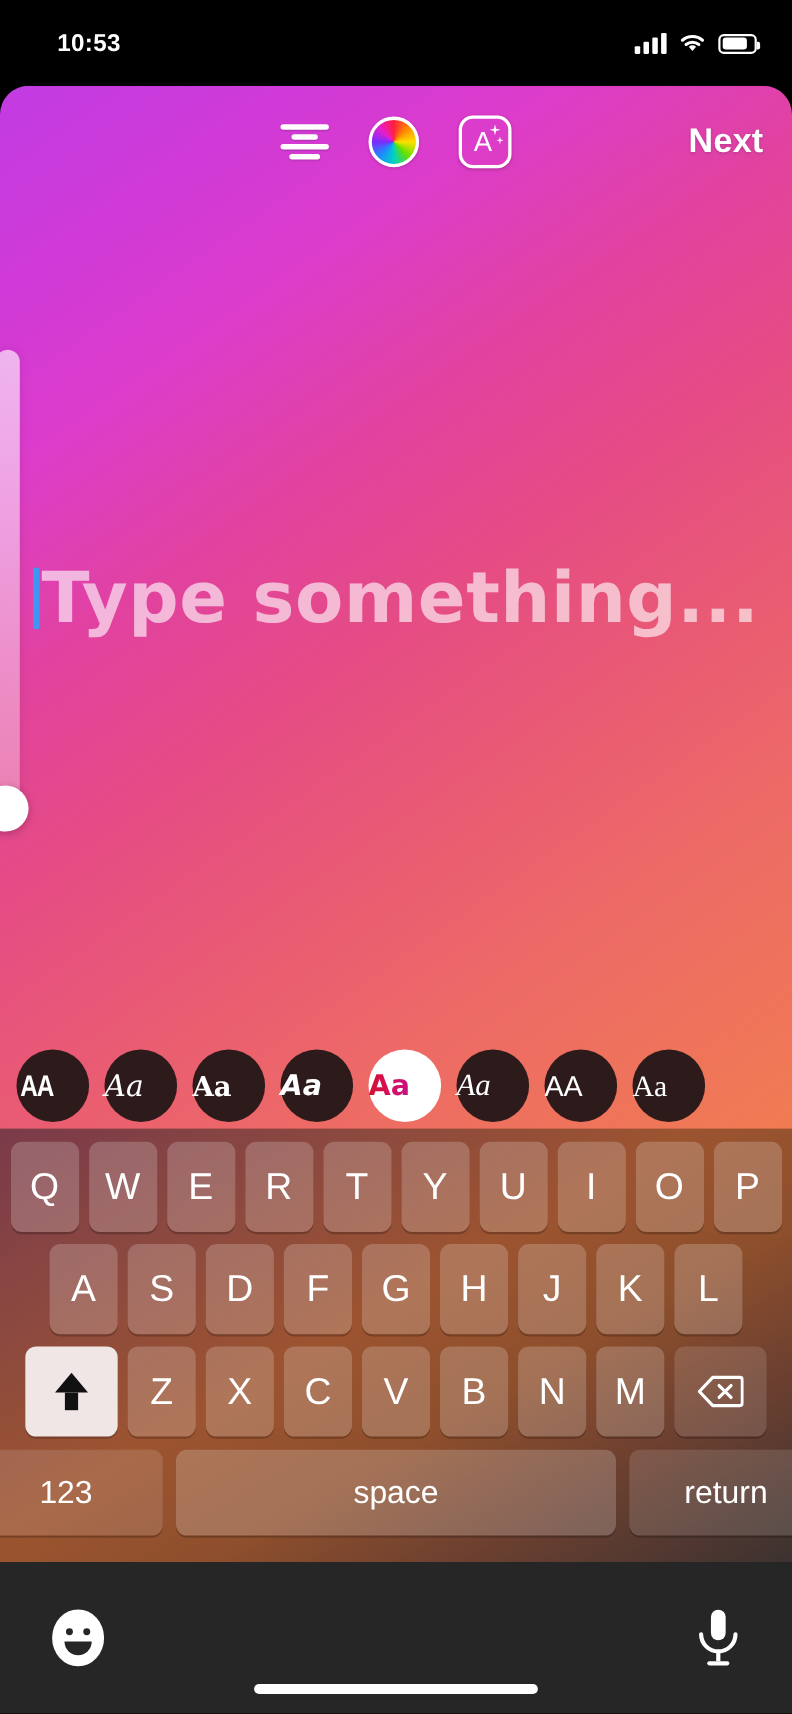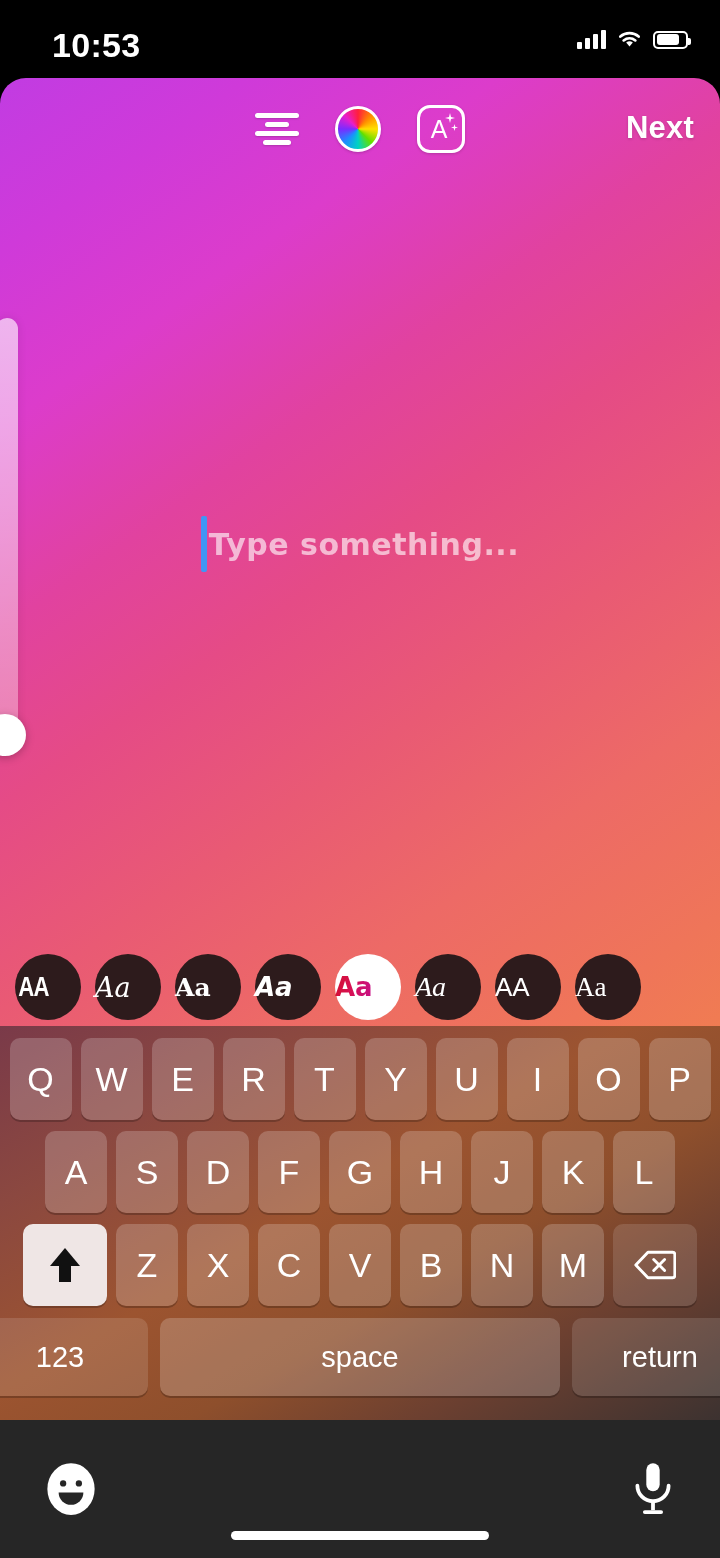--- a/index.html
+++ b/index.html
@@ -14,21 +14,21 @@
     background:#000; overflow:hidden;
   }
 
   
   .statusbar {
     position:absolute; top:0; left:0; width:720px; height:78px;
     background:#000; z-index:60;
   }
   .sb-time {
     position:absolute; left:52px; top:26px;
-    color:#fff; font-size:34px; font-weight:600; letter-spacing:0.3px;
+    color:#fff; font-size:22px; font-weight:600; letter-spacing:0.3px;
   }
   .sb-right {
     position:absolute; right:32px; top:30px;
     display:flex; align-items:center; gap:11px;
   }
   .sig { display:flex; align-items:flex-end; gap:3px; height:19px; }
   .sig i { display:block; width:5px; background:#fff; border-radius:1px; }
   .sig i:nth-child(1){ height:7px; }
   .sig i:nth-child(2){ height:11px; }
   .sig i:nth-child(3){ height:15px; }
@@ -132,21 +132,21 @@
   }
   .text-wrap {
     display:flex; align-items:center; margin-top:-22px;
   }
   .caret {
     width:6px; height:56px; background:#3f96f5; border-radius:2px;
     margin-right:2px;
   }
   .placeholder {
     color:rgba(255,255,255,.62);
-    font-size:30px; font-weight:700; letter-spacing:0.5px;
+    font-size:64px; font-weight:700; letter-spacing:0.5px;
     font-family:"DejaVu Sans", sans-serif;
     white-space:nowrap;
   }
 
   
   .font-row {
     position:absolute; top:948px; left:0; width:720px; height:78px;
     display:flex; align-items:center; z-index:20;
     padding:0 8px;
   }

